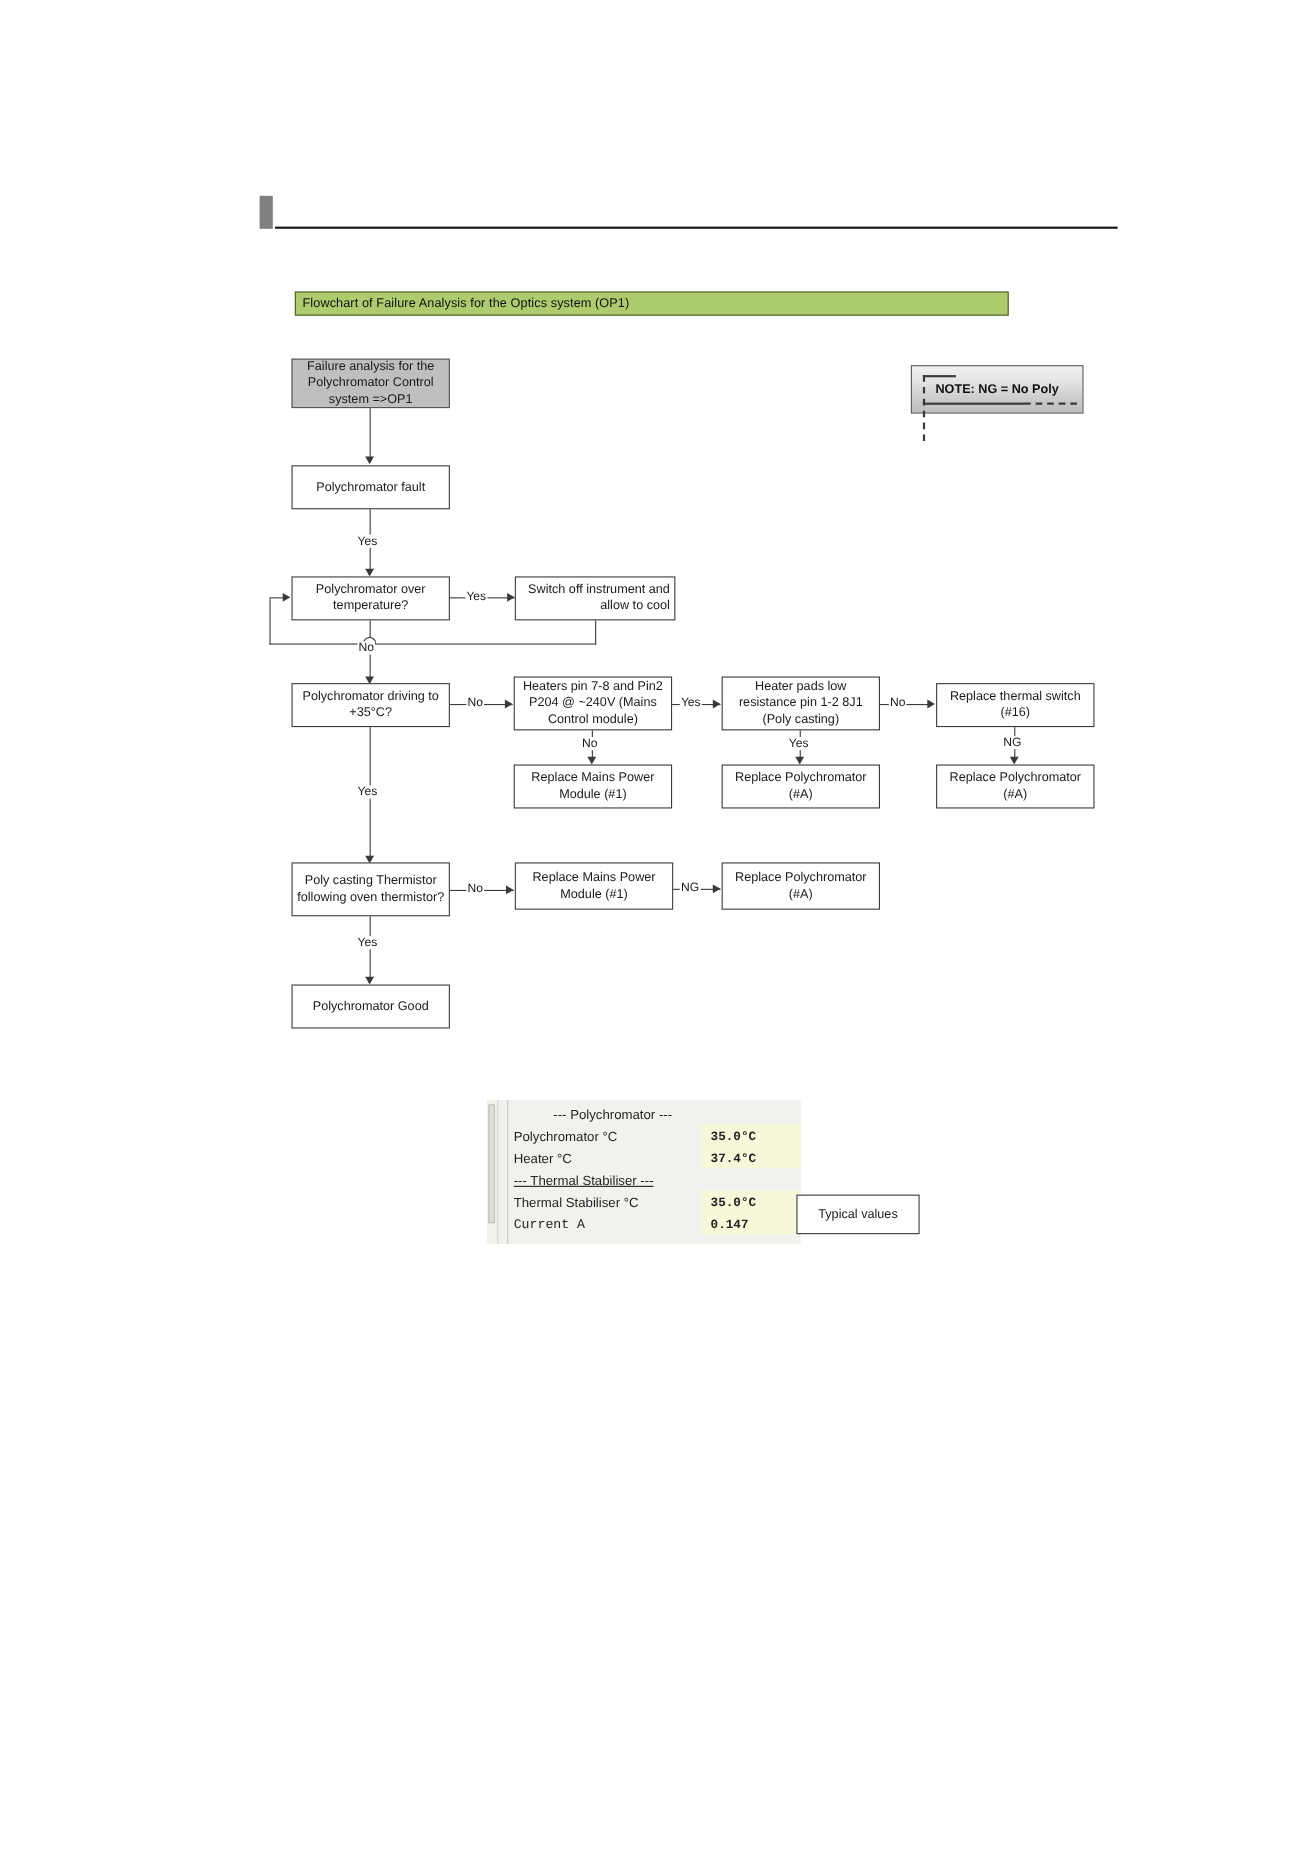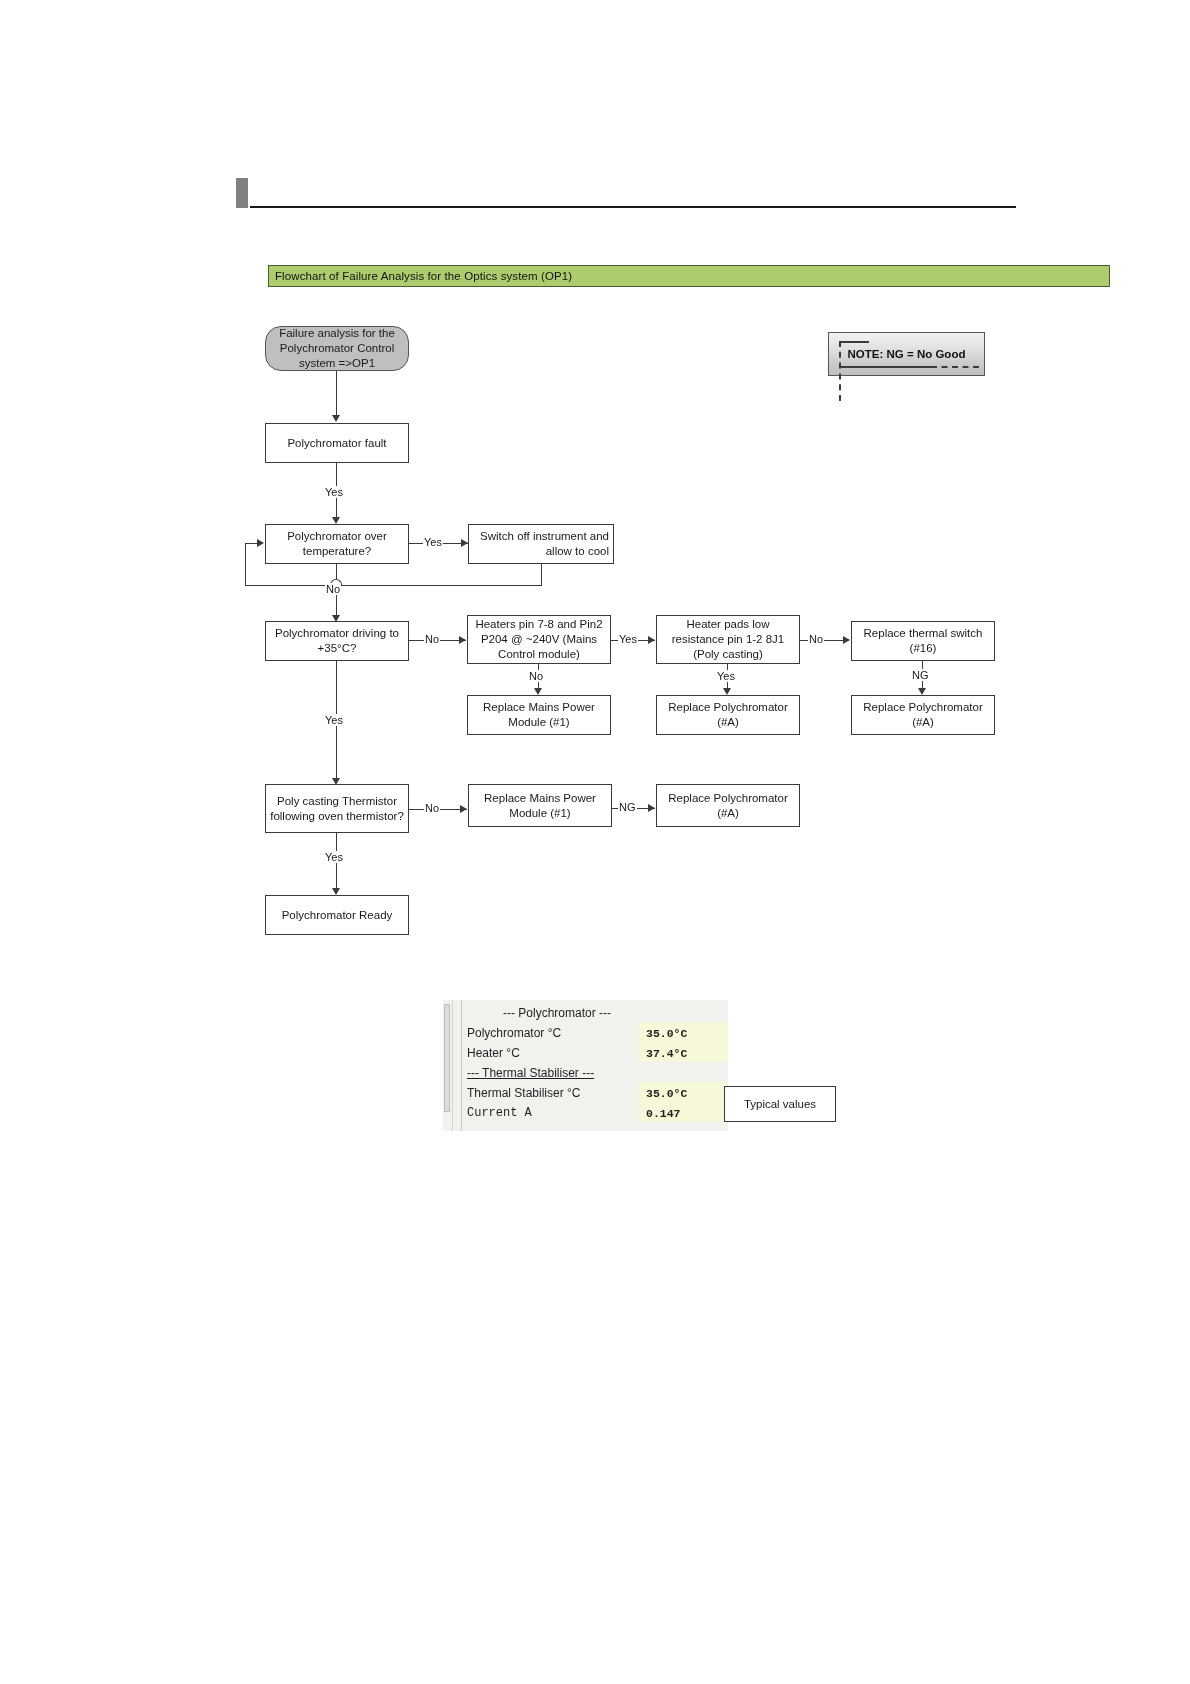--- a/index.html
+++ b/index.html
@@ -35,21 +35,21 @@
     width: 766px;
     height: 2px;
     background: #1a1a1a;
   }
 
   
   .banner {
     position: absolute;
     left: 268px;
     top: 265px;
-    width: 842px;
+    width: 649px;
     height: 22px;
     background: #adcc6d;
     border: 1px solid #4d5c2e;
     box-sizing: border-box;
     display: flex;
     align-items: center;
     padding-left: 6px;
   }
   .banner-text {
     font-size: 11.5px;
@@ -68,21 +68,20 @@
     justify-content: center;
     text-align: center;
     font-size: 11.5px;
     line-height: 1.28;
     color: #1a1a1a;
     padding: 2px 4px;
   }
   .node.filled {
     background: #bfbfbf;
     border-color: #555;
-    border-radius: 16px;
   }
 
   
   .note-box {
     position: absolute;
     left: 828px;
     top: 332px;
     width: 157px;
     height: 44px;
     box-sizing: border-box;
@@ -268,21 +267,21 @@
 
   <div class="banner">
     <span class="banner-text">Flowchart of Failure Analysis for the Optics system (OP1)</span>
   </div>
 
   <div class="note-box">
     <span class="note-deco-top"></span>
     <span class="note-deco-vert"></span>
     <span class="note-deco-bot-solid"></span>
     <span class="note-deco-bot-dash"></span>
-    <span class="note-text">NOTE: NG = No Good</span>
+    <span class="note-text">NOTE: NG = No Poly</span>
   </div>
 
   <div class="node filled" style="left:265px; top:326px; width:144px; height:45px;">Failure analysis for the Polychromator Control system =&gt;OP1</div>
   <div class="vline" style="left:336px; top:371px; height:46px;"></div>
   <div class="arrow-down" style="left:332px; top:415px;"></div>
 
   <div class="node" style="left:265px; top:423px; width:144px; height:40px;">Polychromator fault</div>
   <div class="vline" style="left:336px; top:463px; height:57px;"></div>
   <div class="elabel" style="left:324px; top:486px;">Yes</div>
   <div class="arrow-down" style="left:332px; top:517px;"></div>
@@ -356,21 +355,21 @@
   <div class="hline" style="left:612px; top:808px; width:43px;"></div>
   <div class="elabel" style="left:618px; top:801px;">NG</div>
   <div class="arrow-right" style="left:648px; top:804px;"></div>
 
   <div class="node" style="left:656px; top:784px; width:144px; height:43px;">Replace Polychromator (#A)</div>
 
   <div class="vline" style="left:336px; top:833px; height:58px;"></div>
   <div class="elabel" style="left:324px; top:851px;">Yes</div>
   <div class="arrow-down" style="left:332px; top:888px;"></div>
 
-  <div class="node" style="left:265px; top:895px; width:144px; height:40px;">Polychromator Ready</div>
+  <div class="node" style="left:265px; top:895px; width:144px; height:40px;">Polychromator Good</div>
 
   <div class="shot">
     <div class="shot-scrollbar">
       <div class="shot-thumb"></div>
     </div>
     <div class="shot-divider"></div>
 
     <div class="shot-valband" style="top:22px; height:40px;"></div>
     <div class="shot-valband" style="top:82px; height:40px;"></div>
 

